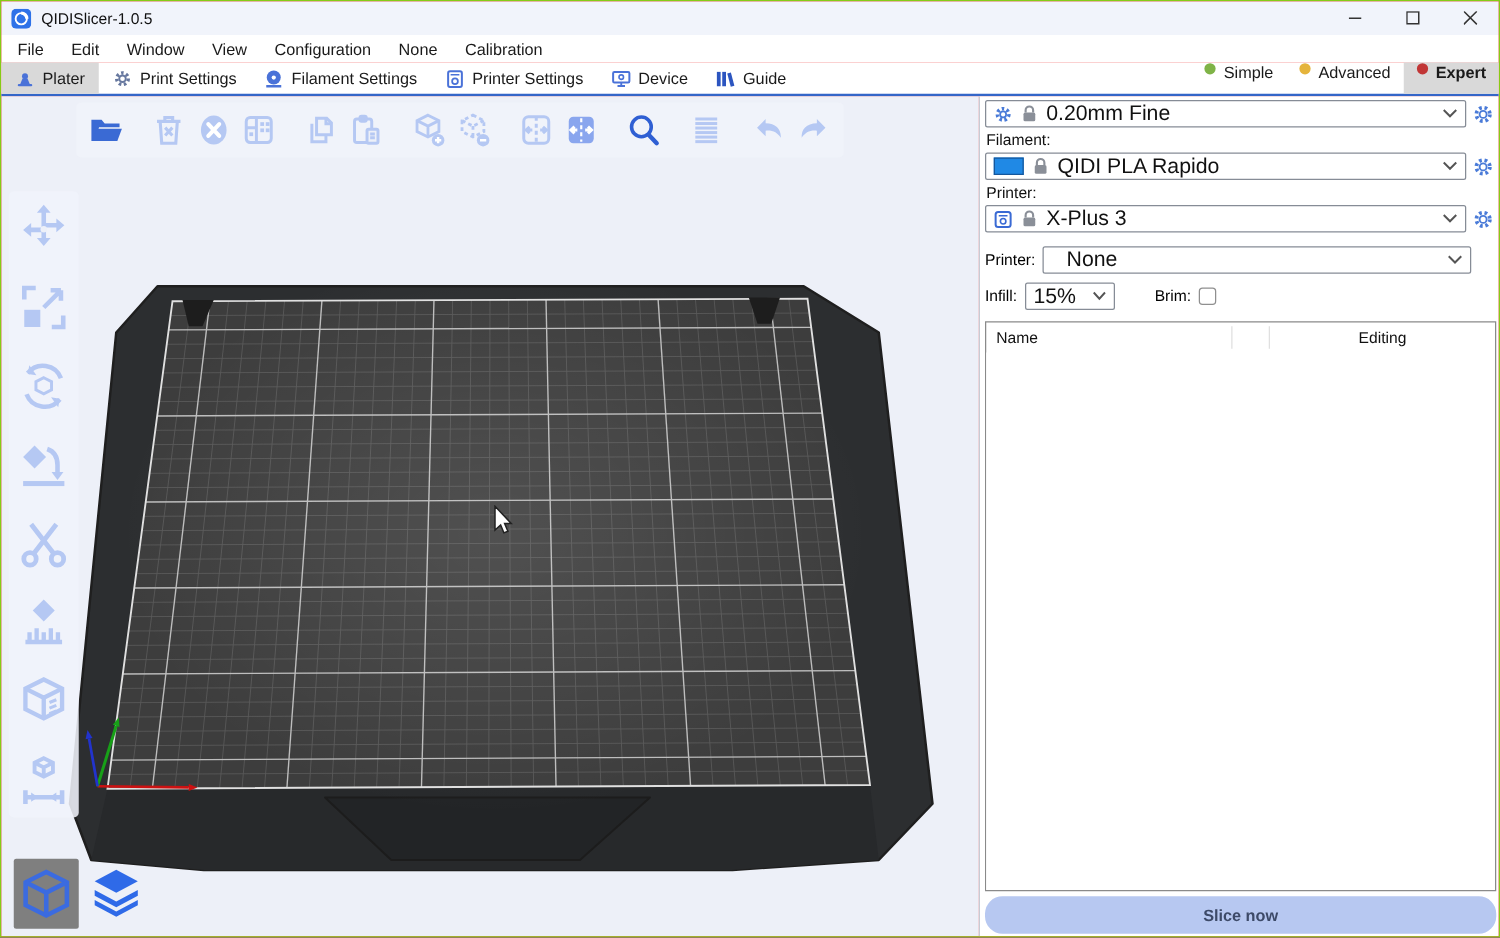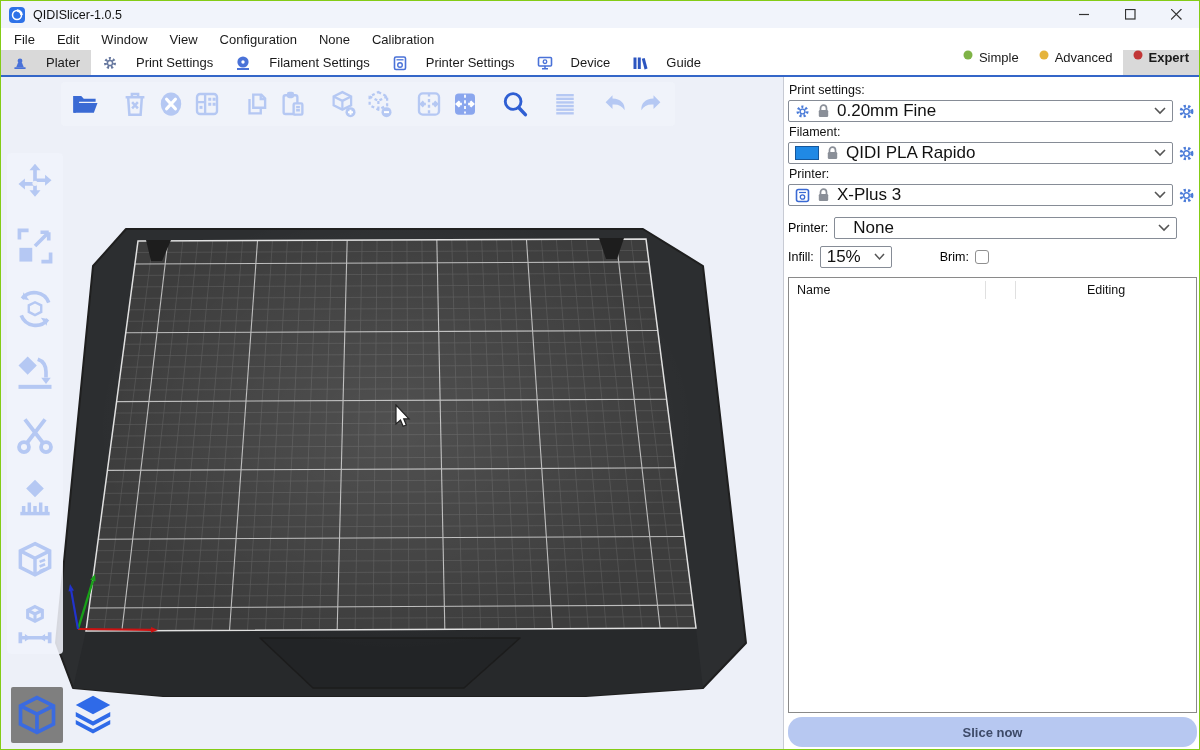--- a/index.html
+++ b/index.html
@@ -9,21 +9,21 @@
   .titlebar{height:27px;background:#f1f4fb;display:flex;align-items:center;flex:0 0 auto;}
   .appicon{margin:0 8px 0 8px;display:flex;}
   .title{font-size:12.5px;color:#111;}
   .wincontrols{margin-left:auto;display:flex;height:100%;}
   .winbtn{width:46px;display:flex;align-items:center;justify-content:center;}
   
   .menubar{height:22px;background:#fff;display:flex;align-items:center;padding-left:2px;flex:0 0 auto;}
   .menuitem{font-size:13px;color:#1a1a1a;padding:0 11px;}
   
   .tabbar{height:27px;background:#fff;border-bottom:2px solid #3466c8;display:flex;align-items:stretch;flex:0 0 auto;}
-  .tab{display:flex;align-items:center;gap:18px;padding:0 11px;font-size:13px;color:#1a1a1a;}
+  .tab{display:flex;align-items:center;gap:6px;padding:0 11px;font-size:13px;color:#1a1a1a;}
   .tab.active{background:#d9d9d9;}
   .modes{margin-left:auto;display:flex;align-items:stretch;}
   .mode{display:flex;align-items:flex-start;gap:6px;padding:0 10px;font-size:13px;color:#1a1a1a;}
   .mode.active{background:#d9d9d9;font-weight:bold;}
   
   .main{flex:1;display:flex;min-height:0;}
   .viewport{position:relative;width:782px;flex:0 0 auto;background:#edf0f8;overflow:hidden;}
   #bed-svg{position:absolute;left:0;top:0;}
   .top-toolbar{position:absolute;left:60px;top:5px;display:flex;align-items:center;background:rgba(240,243,250,.9);padding:3px 6px;border-radius:4px;z-index:5;}
   .tool-btn{width:36px;height:38px;display:flex;align-items:center;justify-content:center;}
@@ -485,21 +485,20 @@
             </svg>
           </span>
       </div>
 
       <svg class="cursor" width="20" height="28">
           <path d="M1 1v19l4.5-4 2.6 6.3 3.2-1.3-2.6-6.2H14z" fill="#fff" stroke="#222" stroke-width="1.2"></path>
         </svg>
     </div>
 
     <div class="sidebar">
-      <div class="sb-label">Print settings:</div>
       <div class="combo-row">
         <div class="combo">
           <svg width="15" height="15">
               <circle cx="7.5" cy="7.5" r="4.6" fill="none" stroke="#4a7bd8" stroke-width="2.8" stroke-dasharray="2 2"></circle>
               <circle cx="7.5" cy="7.5" r="2.4" fill="none" stroke="#4a7bd8" stroke-width="1.4"></circle>
             </svg>
           <svg width="13" height="14">
               <path d="M3.5 6V4.2a3 3 0 016 0V6" fill="none" stroke="#8a8f98" stroke-width="1.7"></path>
               <rect x="1.8" y="6" width="9.4" height="7" rx="1.3" fill="#8a8f98"></rect>
             </svg>
@@ -573,21 +572,21 @@
       </div>
 
       <div class="row-infill">
         <span class="sb-inline">Infill:</span>
         <div class="combo small">
           <span class="val">15%</span>
           <svg width="11" height="8">
               <path d="M1 1l4.5 5L10 1" fill="none" stroke="#555" stroke-width="1.5"></path>
             </svg>
         </div>
-        <span class="sb-inline" style="margin-left:48px;">Brim:</span>
+        <span class="sb-inline" style="margin-left:32px;">Brim:</span>
         <span class="checkbox"></span>
       </div>
 
       <div class="objlist">
         <div class="objhead">
           <span class="oh-name">Name</span>
           <span class="oh-mid"></span>
           <span class="oh-edit">Editing</span>
         </div>
         <div class="objbody"></div>

